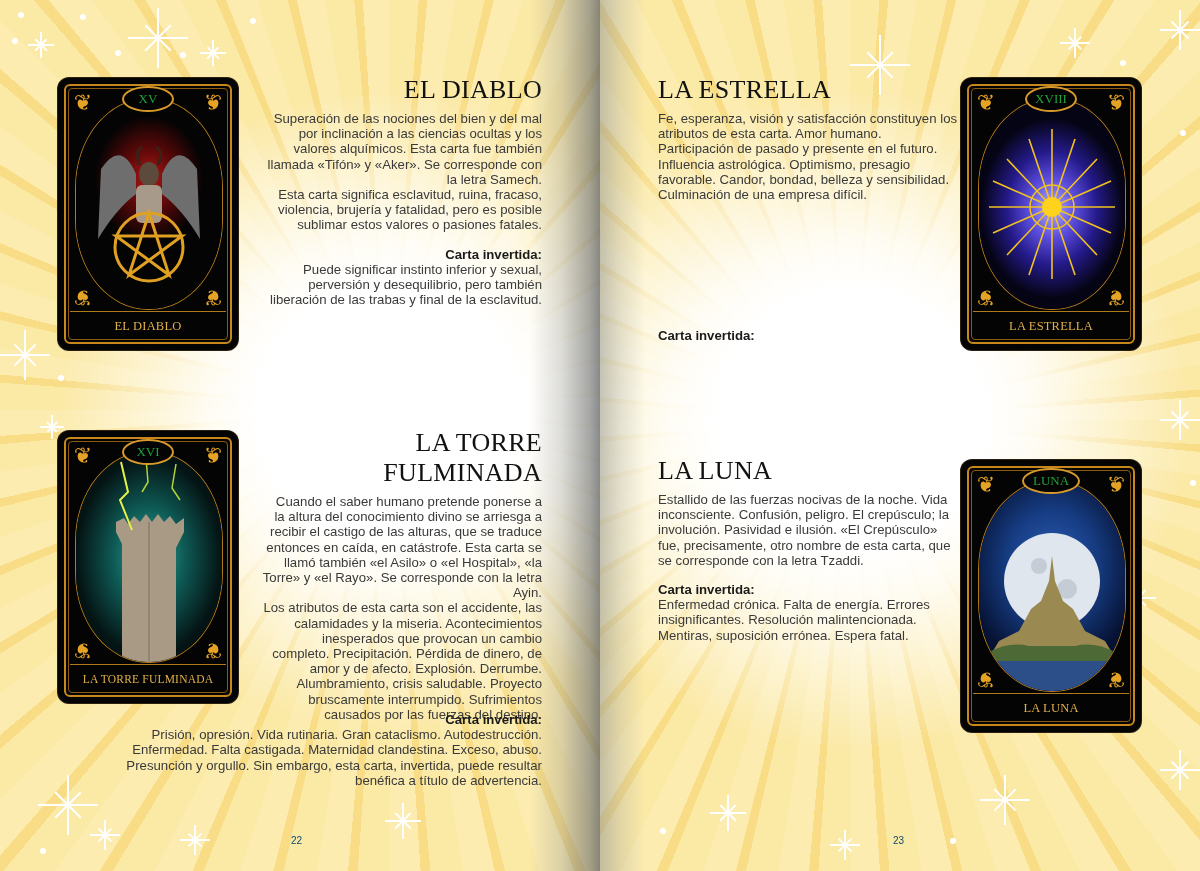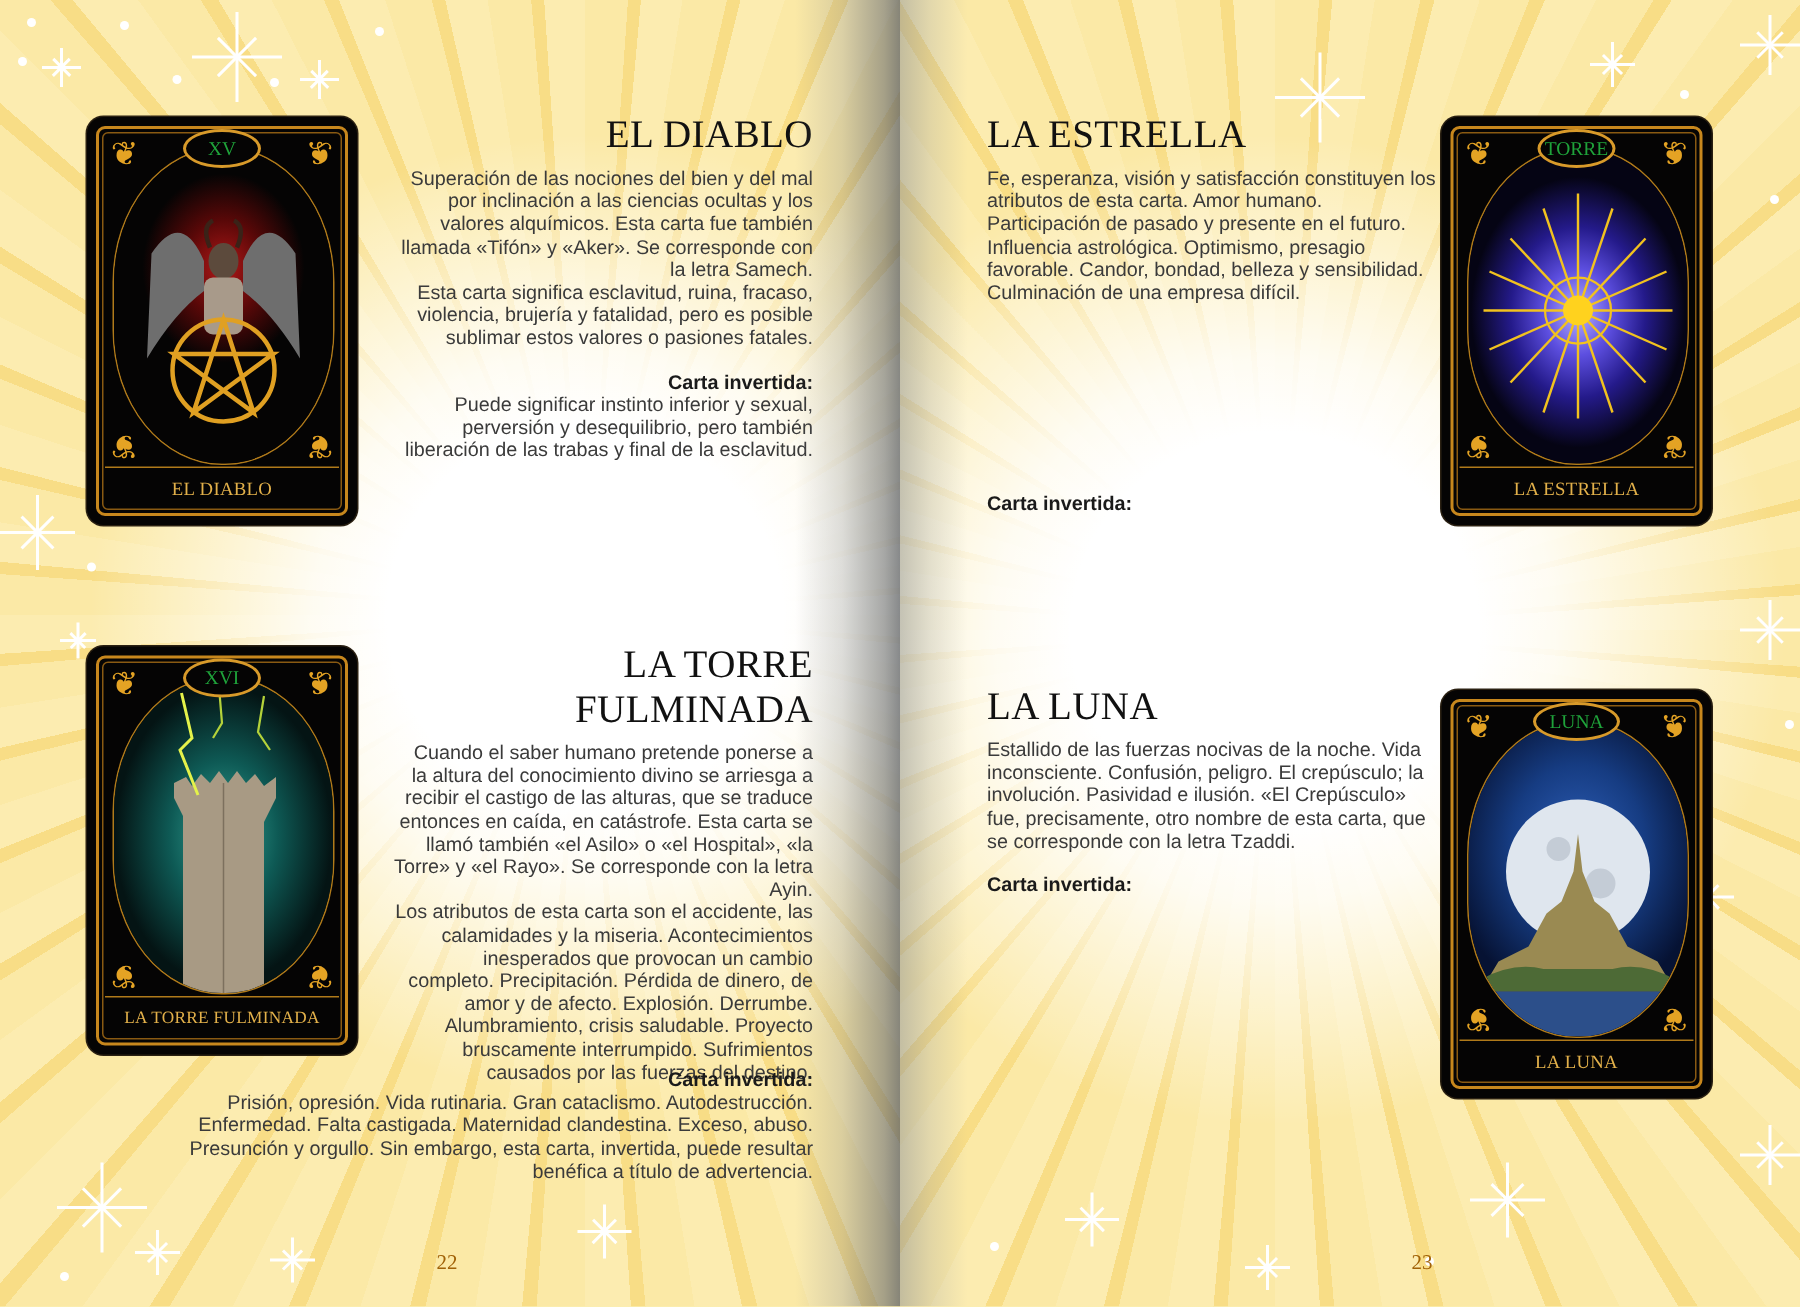--- a/index.html
+++ b/index.html
@@ -48,21 +48,21 @@
   .art-diablo { position:absolute; inset:0; background:radial-gradient(ellipse 60px 70px at 50% 38%, #b01818 0%, #5a0808 45%, #050404 90%); }
   .art-torre { position:absolute; inset:0; background:radial-gradient(ellipse 80px 110px at 50% 50%, #36a899 0%, #0e5a55 45%, #041414 90%); }
   .art-estrella { position:absolute; inset:0; background:radial-gradient(ellipse 75px 95px at 50% 52%, #b9b3ff 0%, #5d4fe0 30%, #241a8a 60%, #050414 95%); }
   .art-luna { position:absolute; inset:0; background:radial-gradient(ellipse 90px 110px at 50% 40%, #2e5fb8 0%, #163c82 50%, #061233 95%); }
 
   .text-block { position:absolute; color:#3a3a3a; font-size:13.2px; line-height:15.2px; }
   .text-block.right-align { text-align:right; }
   .title { font-family:"Liberation Serif", serif; font-size:26px; color:#111; line-height:30px; margin-bottom:6px; letter-spacing:0.3px; }
   .para { margin:0; }
   .inv-h { font-weight:bold; color:#1a1a1a; margin-top:14px; }
-  .page-num { position:absolute; font-size:14px; color:#a16207;font-family:Liberation Serif, serif; }
+  .page-num { position:absolute; font-size:10px; color:#0c4a6e; }
 </style>
 </head>
 <body>
 
 <div class="spread">
 
   <div class="page left">
     <div class="bg left-bg"></div>
 
     <div class="sparkle" style="left:128px;top:8px;width:60px;height:60px;">
@@ -251,28 +251,29 @@
             </g>
             <circle cx="73" cy="108" r="22" fill="none" stroke="#f2c21e" stroke-width="1.5"></circle>
             <circle cx="73" cy="108" r="10" fill="#ffd21e"></circle>
           </svg>
         </div>
       </div>
       <div class="orn tl">❦</div>
       <div class="orn tr">❦</div>
       <div class="orn bl">❦</div>
       <div class="orn br">❦</div>
-      <div class="numeral">TORRE</div>
+      <div class="numeral">XVIII</div>
       <div class="label-bar">LA ESTRELLA</div>
     </div>
 
     <div class="text-block" style="left:58px;top:456px;width:300px;">
       <div class="title">LA LUNA</div>
       <p class="para">Estallido de las fuerzas nocivas de la noche. Vida inconsciente. Confusión, peligro. El crepúsculo; la involución. Pasividad e ilusión. «El Crepúsculo» fue, precisamente, otro nombre de esta carta, que se corresponde con la letra Tzaddi.</p>
       <div class="inv-h">Carta invertida:</div>
+      <p class="para">Enfermedad crónica. Falta de energía. Errores insignificantes. Resolución malintencionada. Mentiras, suposición errónea. Espera fatal.</p>
     </div>
 
     <div class="card" style="left:361px;top:460px;">
       <div class="frame"></div>
       <div class="frame2"></div>
       <div class="oval">
         <div class="art-luna">
           <svg width="146" height="210" viewBox="0 0 146 210">
             <circle cx="73" cy="100" r="48" fill="#dfe6ee"></circle>
             <circle cx="60" cy="85" r="8" fill="#c4ccd6"></circle>
@@ -285,16 +286,16 @@
         </div>
       </div>
       <div class="orn tl">❦</div>
       <div class="orn tr">❦</div>
       <div class="orn bl">❦</div>
       <div class="orn br">❦</div>
       <div class="numeral" style="width:54px;">LUNA</div>
       <div class="label-bar">LA LUNA</div>
     </div>
 
-    <div class="page-num" style="left:293px;top:835px;margin-left:48px;">23</div>
+    <div class="page-num" style="left:293px;top:835px;">23</div>
     <div class="gutter-right"></div>
   </div>
 </div>
 
 </body></html>

